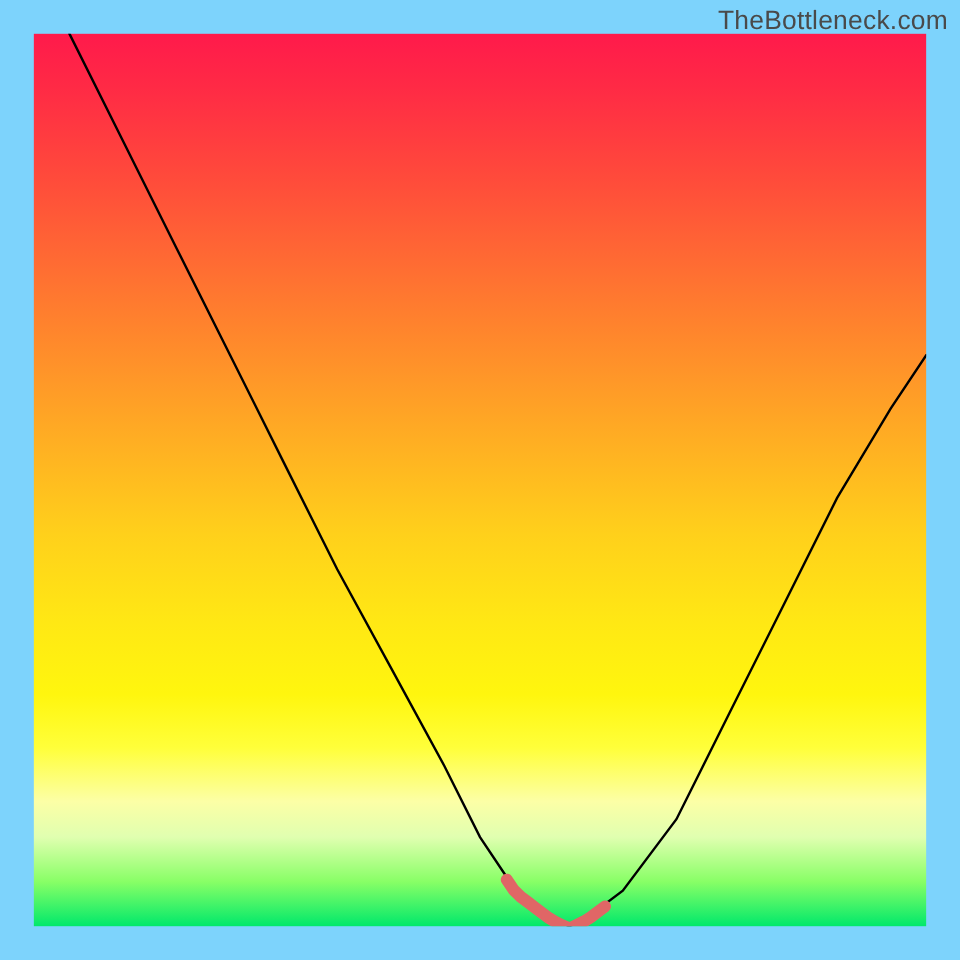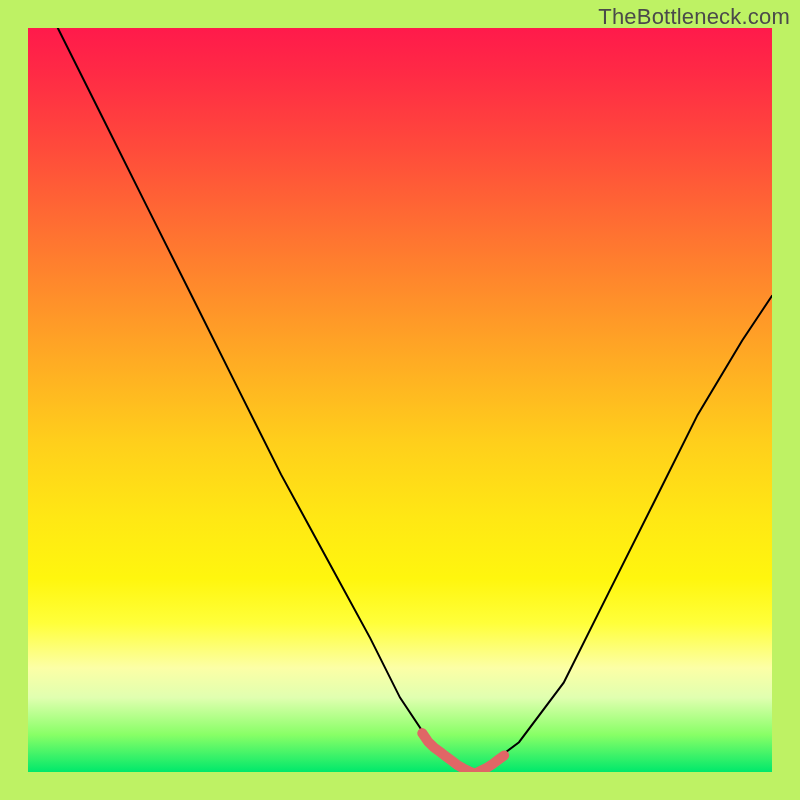--- a/index.html
+++ b/index.html
@@ -8,21 +8,21 @@
     width: 800px;
     height: 800px;
     overflow: hidden;
     background: #000;
     font-family: Arial, Helvetica, sans-serif;
   }
   .frame {
     position: relative;
     width: 800px;
     height: 800px;
-    background: #bef264;
+    background: #7dd3fc;
   }
   .plot-area {
     position: absolute;
     left: 28px;
     top: 28px;
     width: 744px;
     height: 744px;
     overflow: hidden;
   }
   .gradient {

